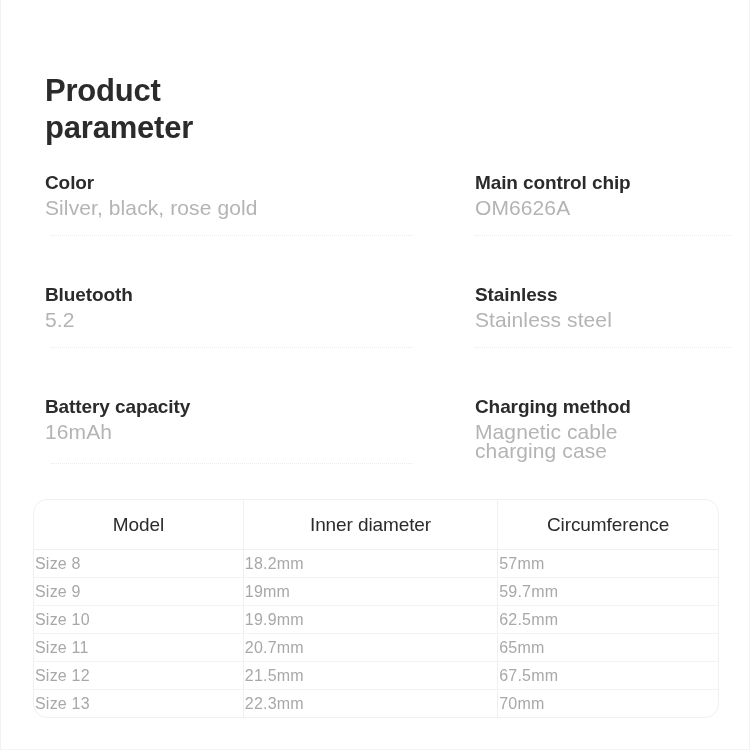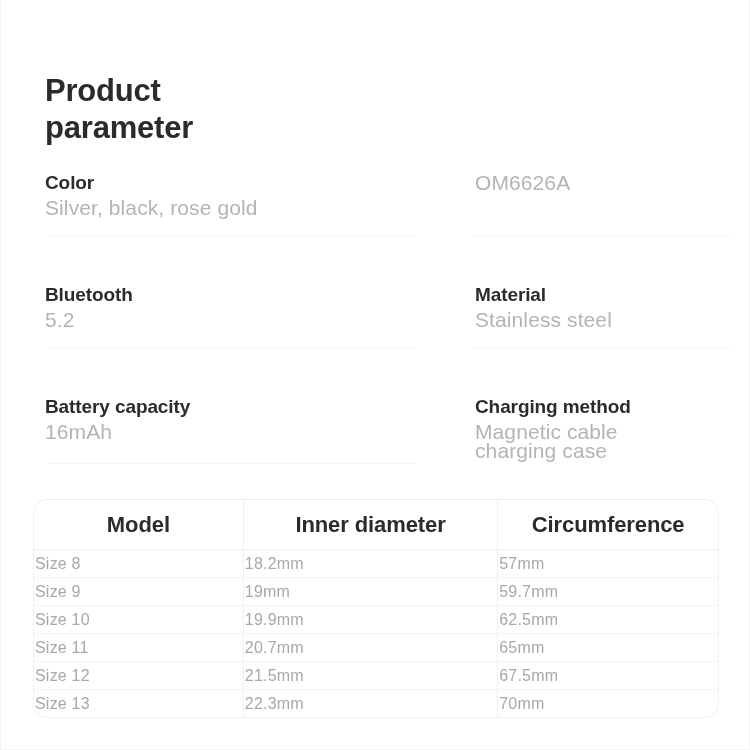--- a/index.html
+++ b/index.html
@@ -101,22 +101,22 @@
   table {
     width: 100%;
     border-collapse: collapse;
     table-layout: fixed;
   }
   col.c1 { width: 30.6%; }
   col.c2 { width: 37.2%; }
   col.c3 { width: 32.2%; }
 
   thead th {
-    font-size: 22px;
-    font-weight: bold;
+    font-size: 19px;
+    font-weight: normal;
     color: #2b2b2b;
     height: 47px;
     text-align: center;
     border-bottom: 1px solid #f0f0f0;
     border-right: 1px solid #f0f0f0;
     letter-spacing: -0.1px;
   }
   thead th:last-child { border-right: none; }
 
   tbody td {
@@ -142,30 +142,31 @@
   </div>
 
   <div class="specs">
 
     <div class="spec-cell col-left has-rule">
       <div class="spec-label">Color</div>
       <div class="spec-value">Silver, black, rose gold</div>
     </div>
 
     <div class="spec-cell col-right has-rule">
+      <div class="spec-label">Main control chip</div>
       <div class="spec-value">OM6626A</div>
     </div>
 
     <div class="spec-cell col-left has-rule">
       <div class="spec-label">Bluetooth</div>
       <div class="spec-value">5.2</div>
     </div>
 
     <div class="spec-cell col-right has-rule">
-      <div class="spec-label">Material</div>
+      <div class="spec-label">Stainless</div>
       <div class="spec-value">Stainless steel</div>
     </div>
 
     <div class="spec-cell col-left has-rule">
       <div class="spec-label">Battery capacity</div>
       <div class="spec-value">16mAh</div>
     </div>
 
 
 

